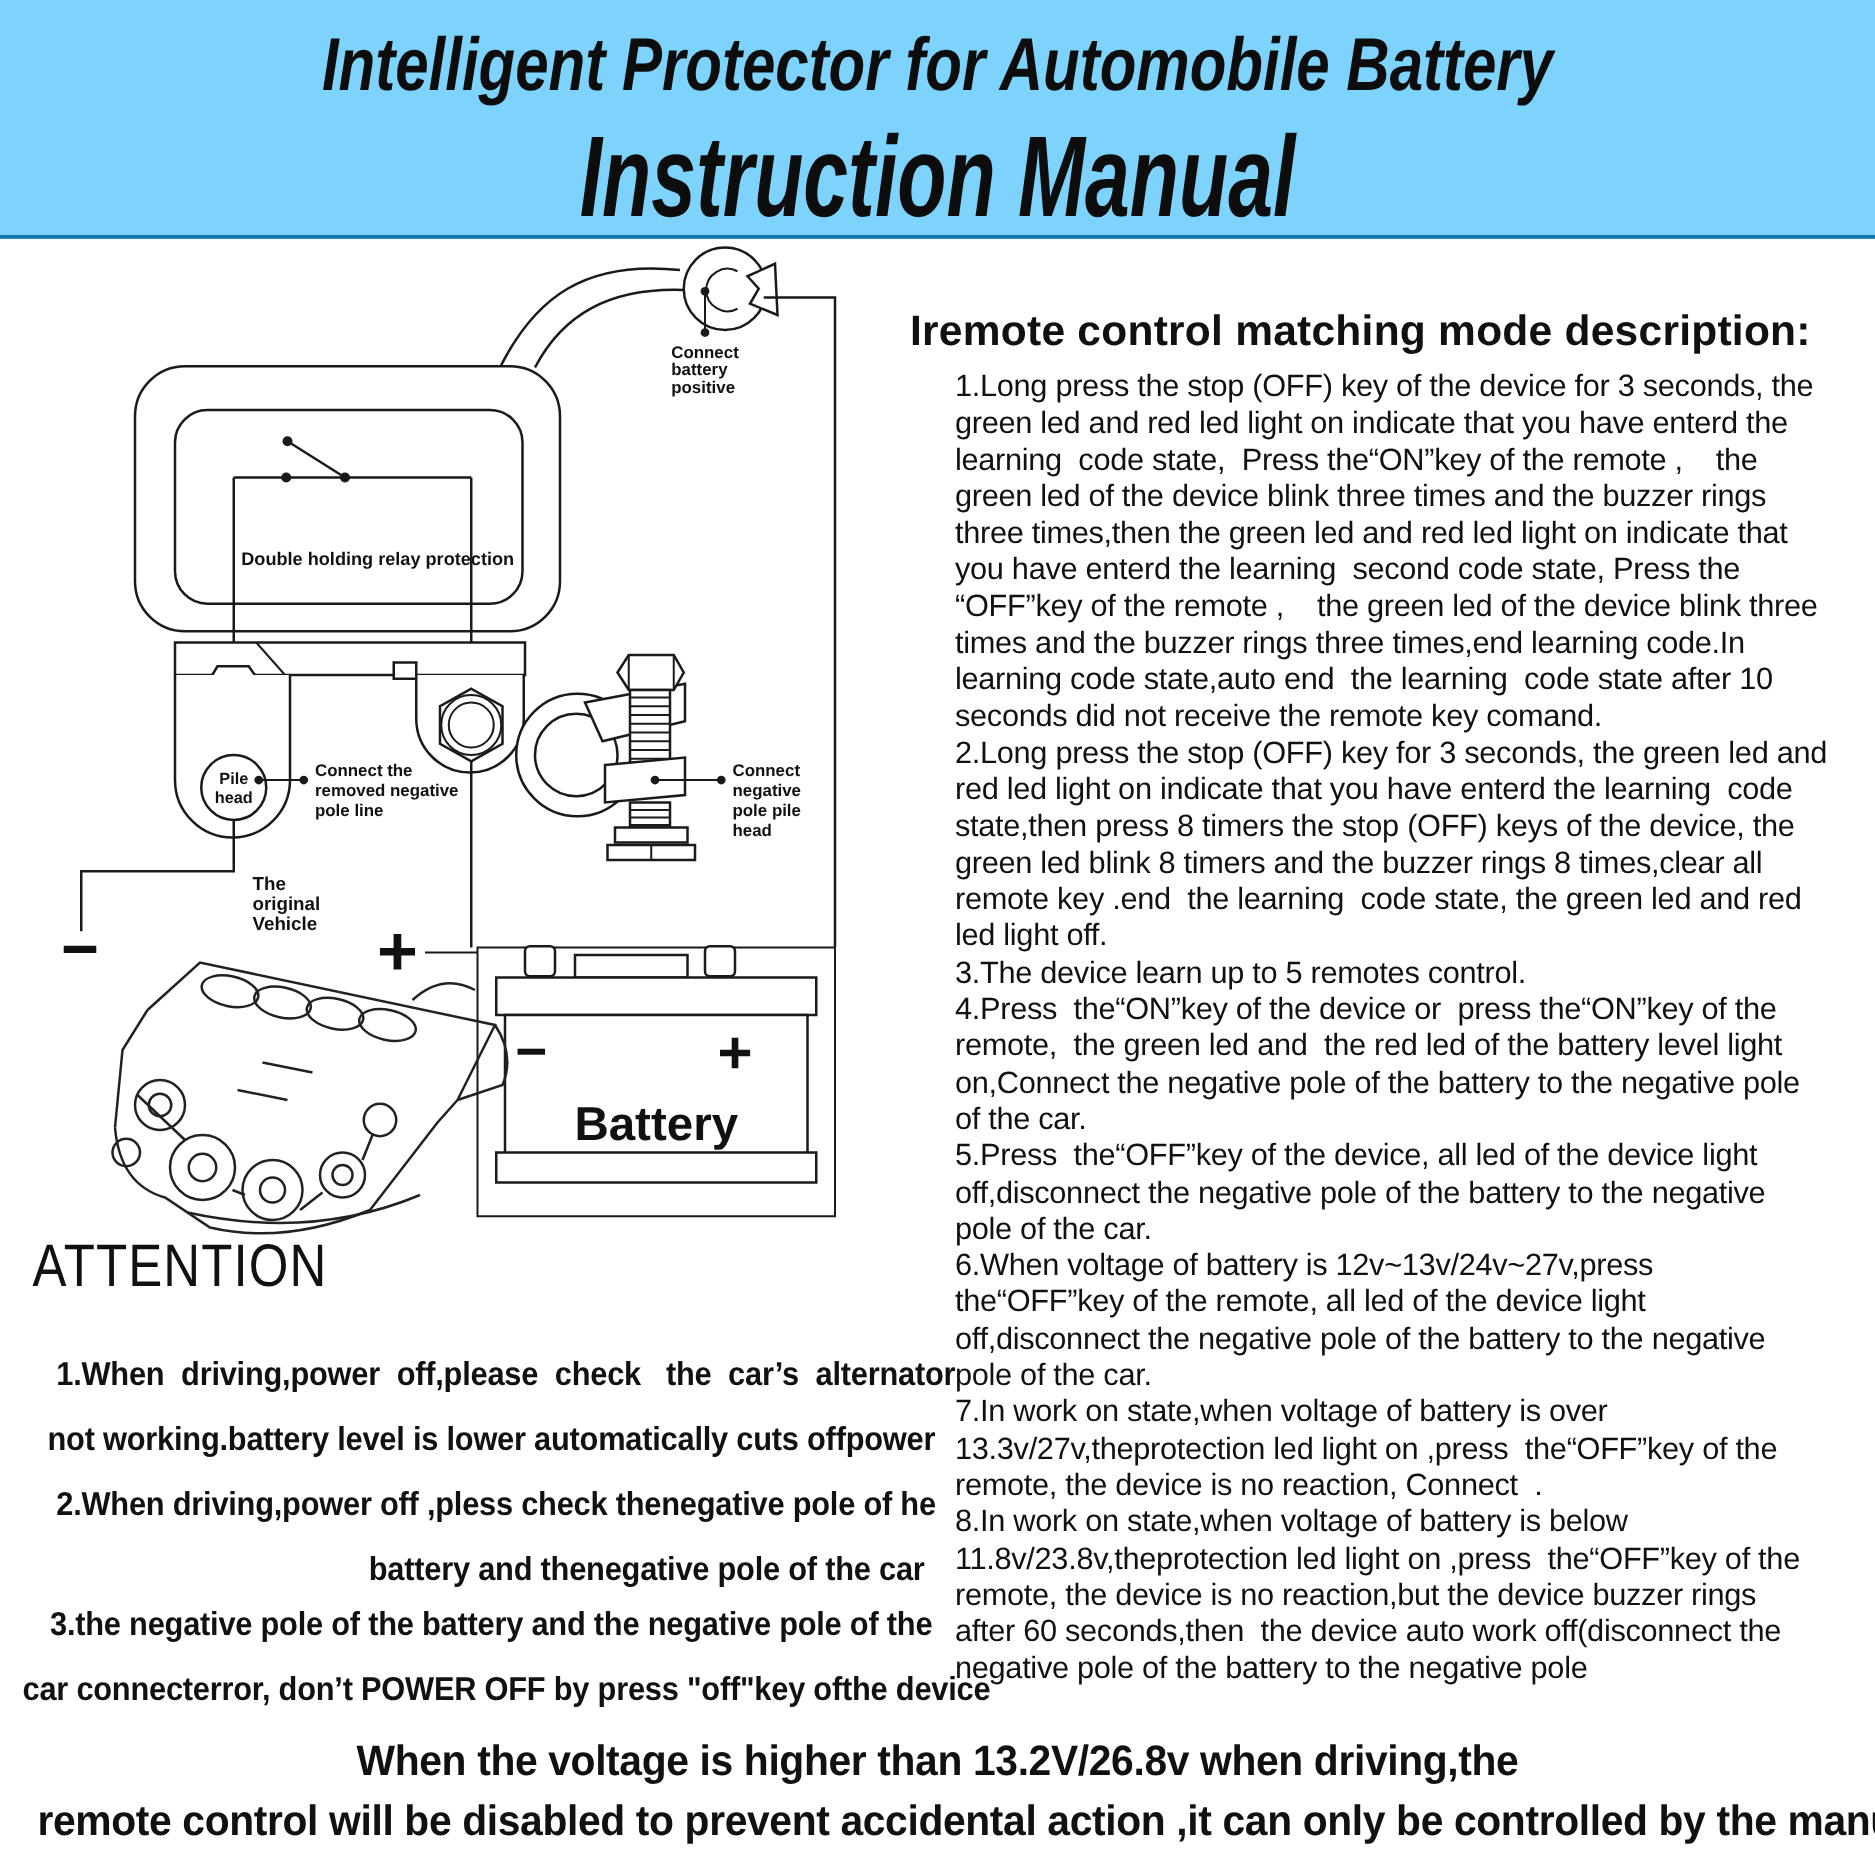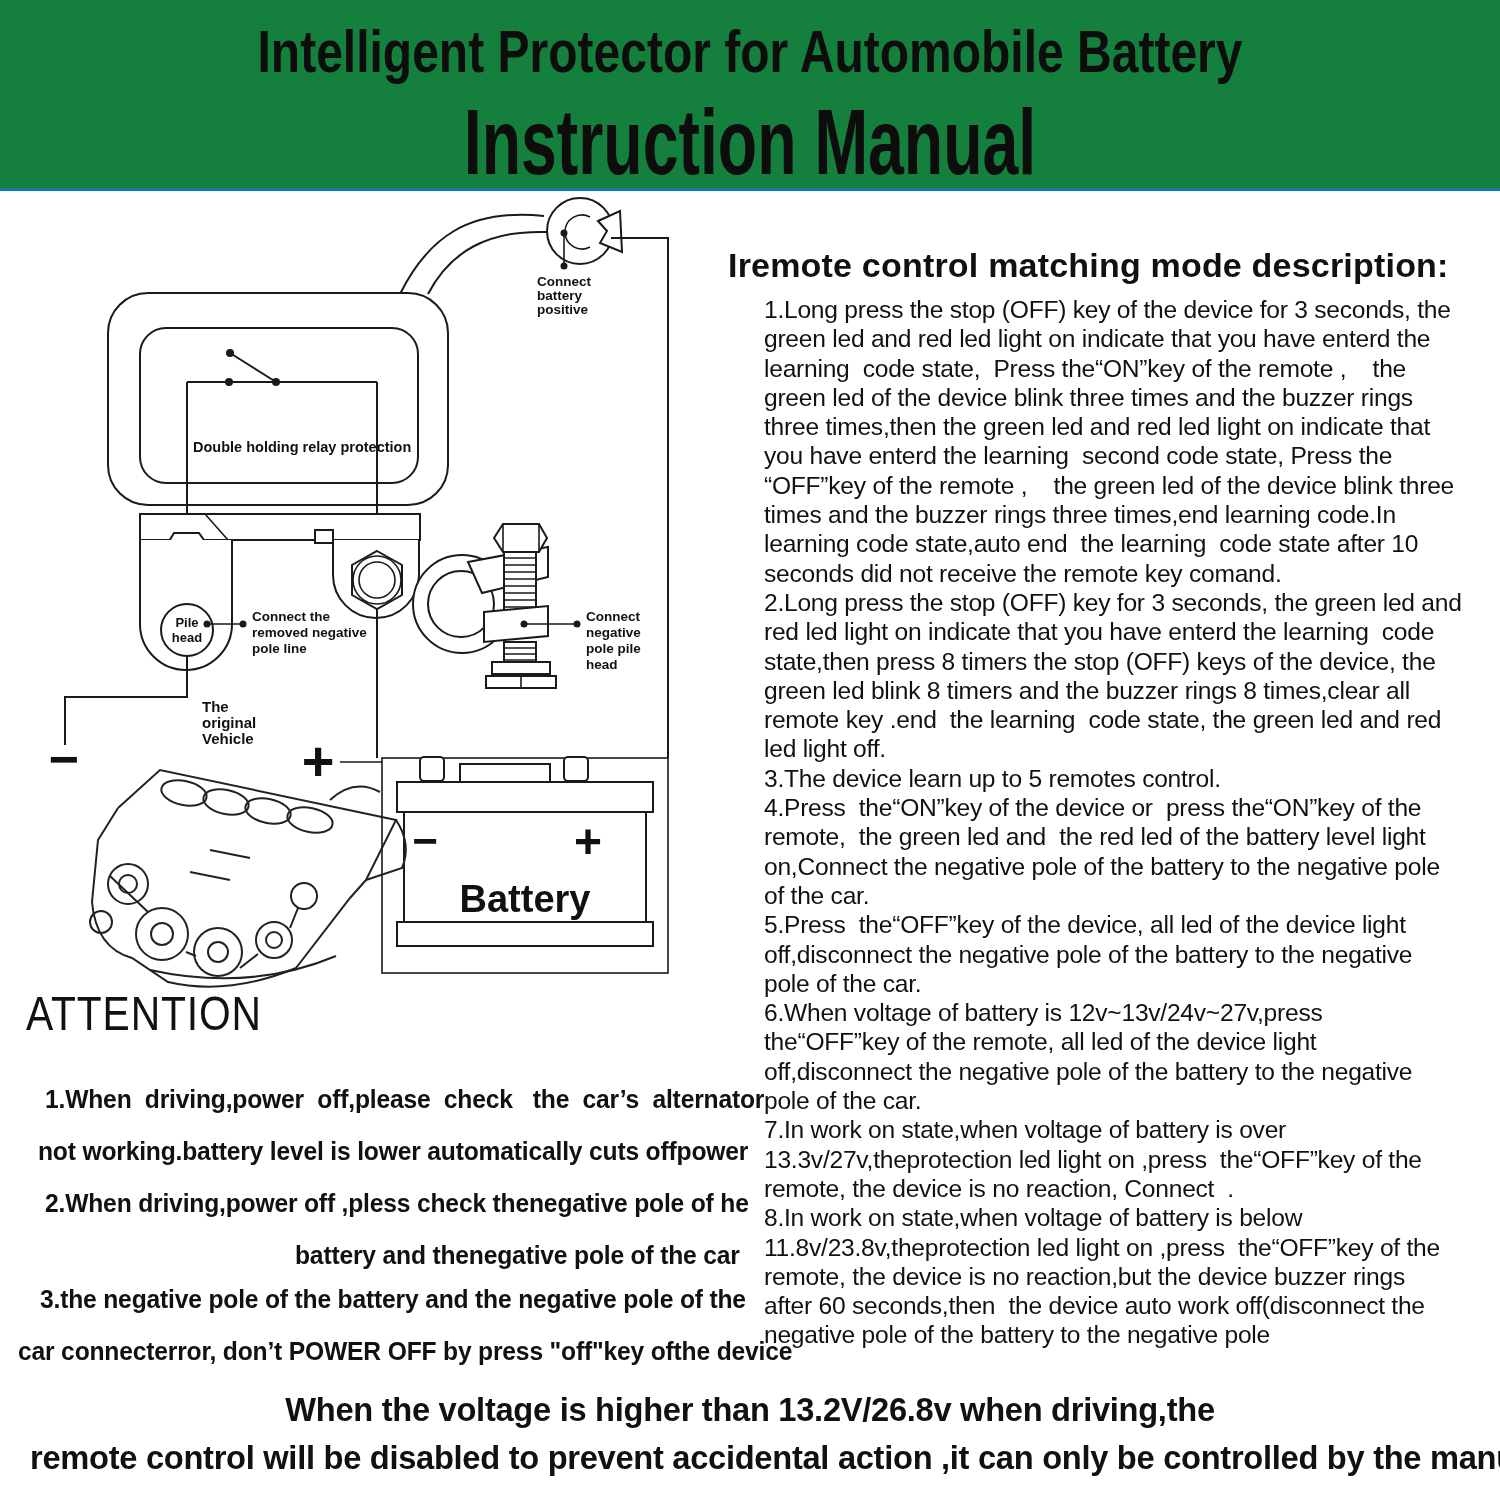--- a/index.html
+++ b/index.html
@@ -40,21 +40,21 @@
   .ln{stroke:#1a1a1a;stroke-width:2;fill:none;}
   .ln15{stroke:#1a1a1a;stroke-width:1.6;fill:none;}
   .shape{stroke:#1a1a1a;stroke-width:2;fill:#ffffff;}
   .dot{fill:#1a1a1a;}
 </style>
 </head>
 <body>
 
 <div id="page">
 
-  <div id="header" style="background: #15803d;">
+  <div id="header" style="background: #7dd3fc; font-style: italic;">
     <span class="htitle" id="htitle1">Intelligent Protector for Automobile Battery</span>
     <span class="htitle" id="htitle2">Instruction Manual</span>
   </div>
 
   <svg id="diagram" width="720" height="820" viewBox="0 190 720 820">
 
     <path class="ln" d="M400,294 C428,238 468,208 544,216"></path>
     <path class="ln" d="M428,294 C450,252 487,230 547,232"></path>
 
     <g>

